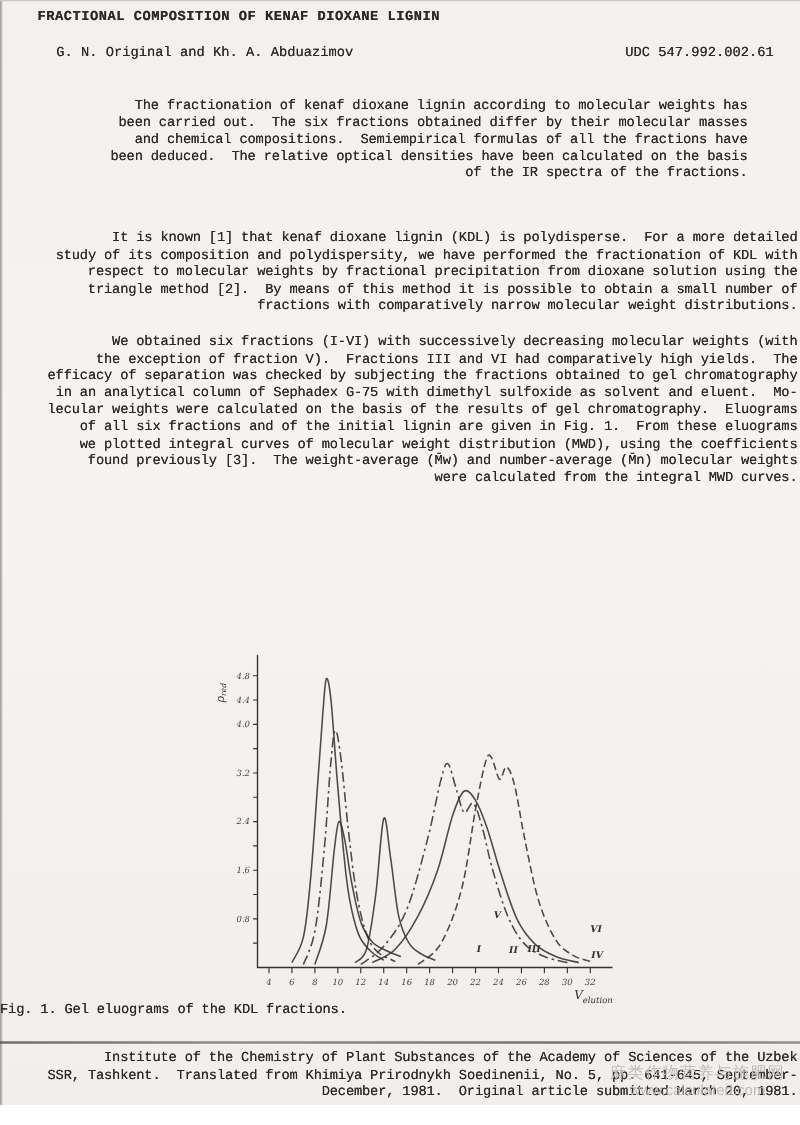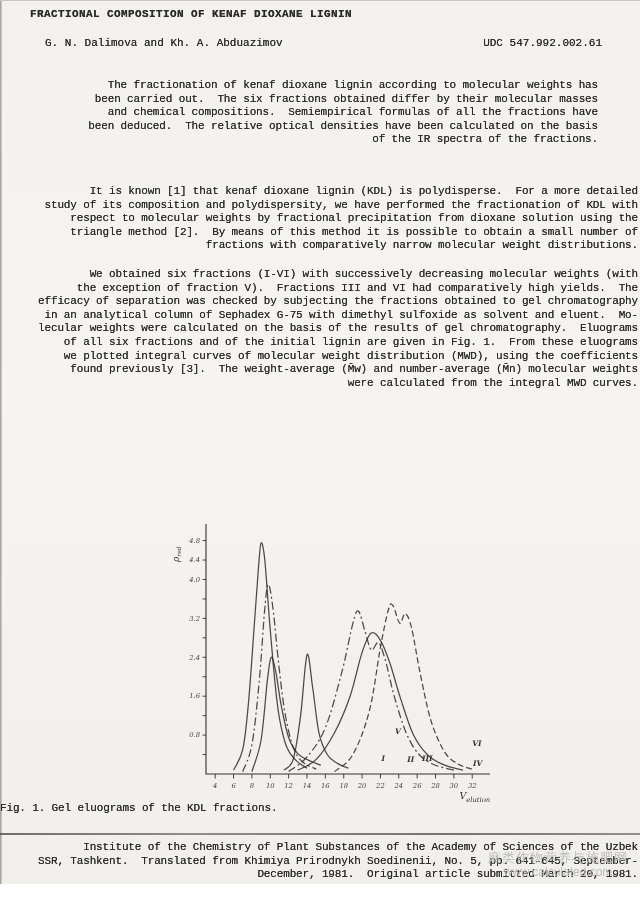--- a/index.html
+++ b/index.html
@@ -13,21 +13,21 @@
     text-decoration:underline;
   }
   .txt{ text-shadow:0 0 .5px rgba(42,41,38,.85); }
   .edge-left{position:absolute;left:0;top:0;width:2px;height:100%;
     background:linear-gradient(90deg,#7d7c78,#c9c8c3);opacity:.75;}
   .edge-top{position:absolute;left:0;top:0;width:100%;height:1px;background:#c9c8c3;}
   .title{position:absolute;left:30px;top:8px;font-size:11px;font-weight:bold;
     letter-spacing:.4px;margin:0;}
   .byline{position:absolute;left:0;top:37px;width:640px;font-size:11px;}
   .authors{position:absolute;left:45px;white-space:nowrap;}
-  .udc{position:absolute;right:38px;white-space:nowrap;}
+  .udc{position:absolute;right:21px;white-space:nowrap;}
   .block{position:absolute;font-size:11px;line-height:13.6px;
     white-space:pre-wrap;letter-spacing:-0.15px;text-align:right;}
   .abstract{left:42px;top:79px;width:556px;}
   .p1{left:8px;top:185px;width:630px;}
   .p2{left:8px;top:268px;width:630px;}
   figure{margin:0;}
   .fig-chart{position:absolute;left:166px;top:516px;}
   .fig-caption{position:absolute;left:0;top:802px;width:640px;text-align:left;
     font-size:11px;letter-spacing:-0.15px;}
   .rule{position:absolute;left:0;top:833px;width:640px;height:2px;
@@ -41,21 +41,21 @@
 </head>
 <body>
 
 <div class="page">
   <div class="edge-left"></div>
   <div class="edge-top"></div>
 
   <h1 class="title txt">FRACTIONAL COMPOSITION OF KENAF DIOXANE LIGNIN</h1>
 
   <div class="byline txt">
-    <span class="authors">G. N. Dalimova and Kh. A. Abduazimov</span>
+    <span class="authors">G. N. Original and Kh. A. Abduazimov</span>
     <span class="udc">UDC 547.992.002.61</span>
   </div>
 
   <div class="block abstract txt">The fractionation of kenaf dioxane lignin according to molecular weights has
 been carried out.  The six fractions obtained differ by their molecular masses
 and chemical compositions.  Semiempirical formulas of all the fractions have
 been deduced.  The relative optical densities have been calculated on the basis
 of the IR spectra of the fractions.</div>
 
   <div class="block p1 txt">    It is known [1] that kenaf dioxane lignin (KDL) is polydisperse.  For a more detailed

